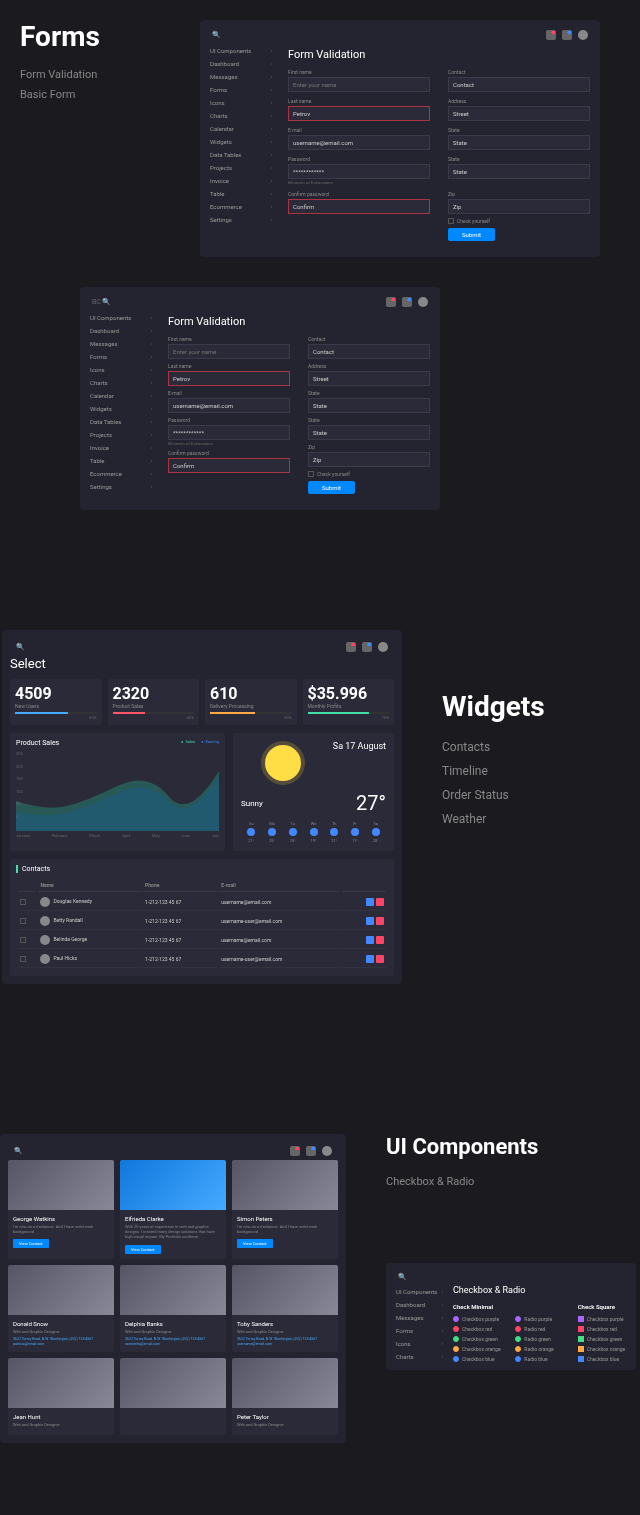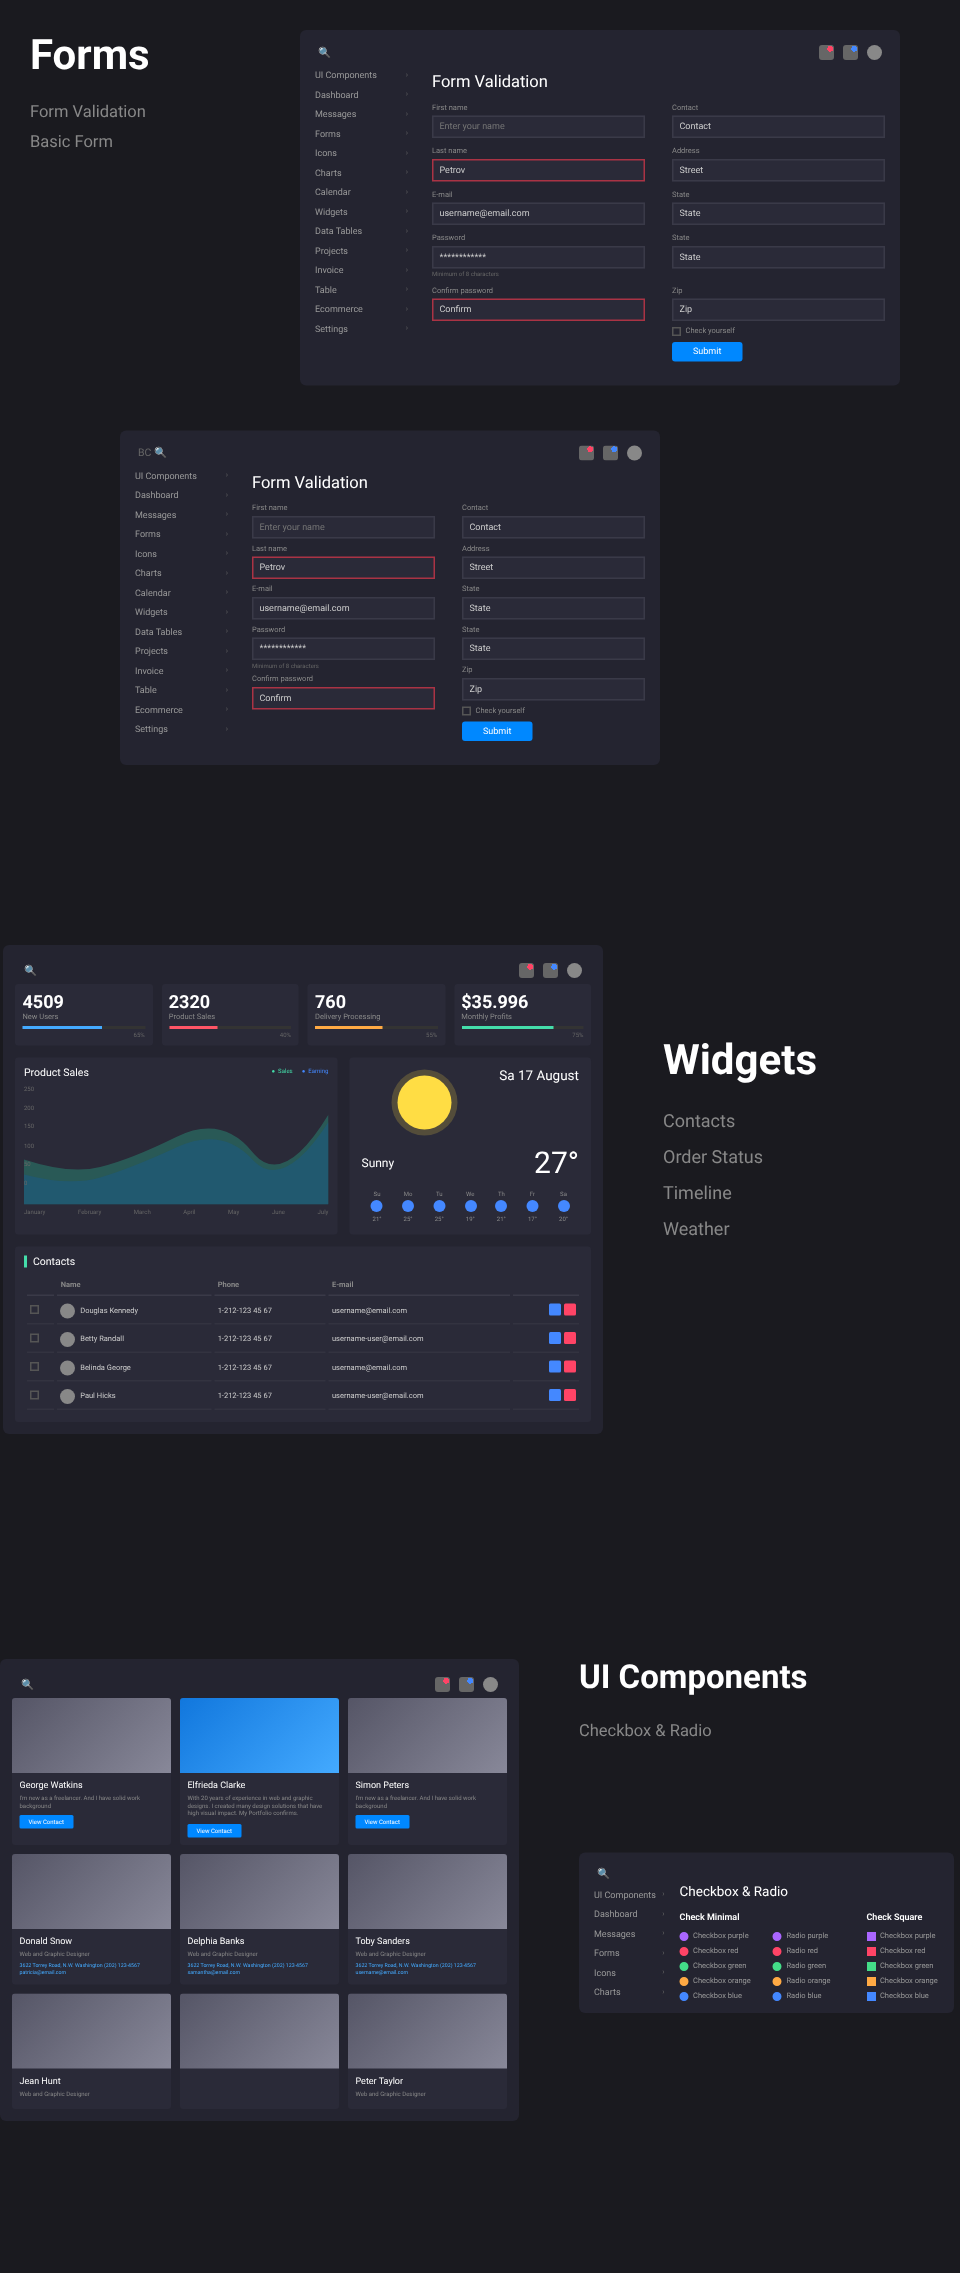--- a/index.html
+++ b/index.html
@@ -30,21 +30,21 @@
 .field-input.error{border-color:#aa3344}
 .helper{font-size:4px;color:#666;margin-top:1px}
 .btn-submit{background:#0088ff;color:#fff;border:none;padding:3px 14px;font-size:6px;border-radius:2px;cursor:pointer;margin-top:4px}
 .checkbox-row{font-size:5px;color:#888;display:flex;align-items:center;gap:3px;margin-top:4px}
 .chk{width:6px;height:6px;border:1px solid #555;display:inline-block}
 
 
 .widgets-panel{background:#242430;border-radius:4px;padding:8px;width:400px;margin-left:2px}
 .stat-cards{display:flex;gap:6px;margin-bottom:8px}
 .stat-card{flex:1;background:#2a2a38;padding:5px;border-radius:2px}
-.stat-val{font-size:12px;font-weight:700;color:#fff}
+.stat-val{font-size:16px;font-weight:700;color:#fff}
 .stat-lbl{font-size:5px;color:#888}
 .stat-bar{height:2px;background:#333;margin-top:3px;position:relative}
 .stat-bar::after{content:'';position:absolute;height:100%;left:0}
 .stat-card:nth-child(1) .stat-bar::after{width:65%;background:#44aaff}
 .stat-card:nth-child(2) .stat-bar::after{width:40%;background:#ff5566}
 .stat-card:nth-child(3) .stat-bar::after{width:55%;background:#ffaa44}
 .stat-card:nth-child(4) .stat-bar::after{width:75%;background:#44ddaa}
 .stat-pct{font-size:4px;color:#666;text-align:right;margin-top:1px}
 .chart-row{display:flex;gap:8px;margin-bottom:8px}
 .chart-box{flex:1.4;background:#2a2a38;padding:6px;border-radius:2px}
@@ -358,35 +358,36 @@
 <div class="section" style="align-items:flex-start;padding-top:60px">
  <div class="widgets-panel">
   <div class="panel-header">
    <span>🔍</span>
    <div class="top-icons">
     <span class="icon-cart"></span>
     <span class="icon-bell"></span>
     <span class="avatar"></span>
    </div>
   </div>
+  <div class="page-title" style="font-size:13px">Select</div>
   <div class="stat-cards">
    <div class="stat-card">
     <div class="stat-val">4509</div>
     <div class="stat-lbl">New Users</div>
     <div class="stat-bar"></div>
           <div class="stat-pct">65%</div>
    </div>
    <div class="stat-card">
     <div class="stat-val">2320</div>
     <div class="stat-lbl">Product Sales</div>
     <div class="stat-bar"></div>
           <div class="stat-pct">40%</div>
    </div>
    <div class="stat-card">
-    <div class="stat-val">760</div>
+    <div class="stat-val">610</div>
     <div class="stat-lbl">Delivery Processing</div>
     <div class="stat-bar"></div>
           <div class="stat-pct">55%</div>
    </div>
    <div class="stat-card">
     <div class="stat-val">$35.996</div>
     <div class="stat-lbl">Monthly Profits</div>
     <div class="stat-bar"></div>
           <div class="stat-pct">75%</div>
    </div>
@@ -483,22 +484,22 @@
               <td class="row-icons"><span class="icon-edit"></span><span class="icon-del"></span></td>
             </tr>
     </tbody>
    </table>
   </div>
  </div>
  <div style="flex:1;padding-left:20px;padding-top:60px">
   <div class="section-title">Widgets</div>
   <div class="section-links" style="font-size:12px;line-height:2">
    <div>Contacts</div>
+   <div>Timeline</div>
    <div>Order Status</div>
-   <div>Timeline</div>
    <div>Weather</div>
   </div>
  </div>
 </div>
 
 <div class="section" style="padding-top:140px;align-items:flex-start">
  <div class="cards-panel">
   <div class="panel-header">
    <span>🔍</span>
    <div class="top-icons">

